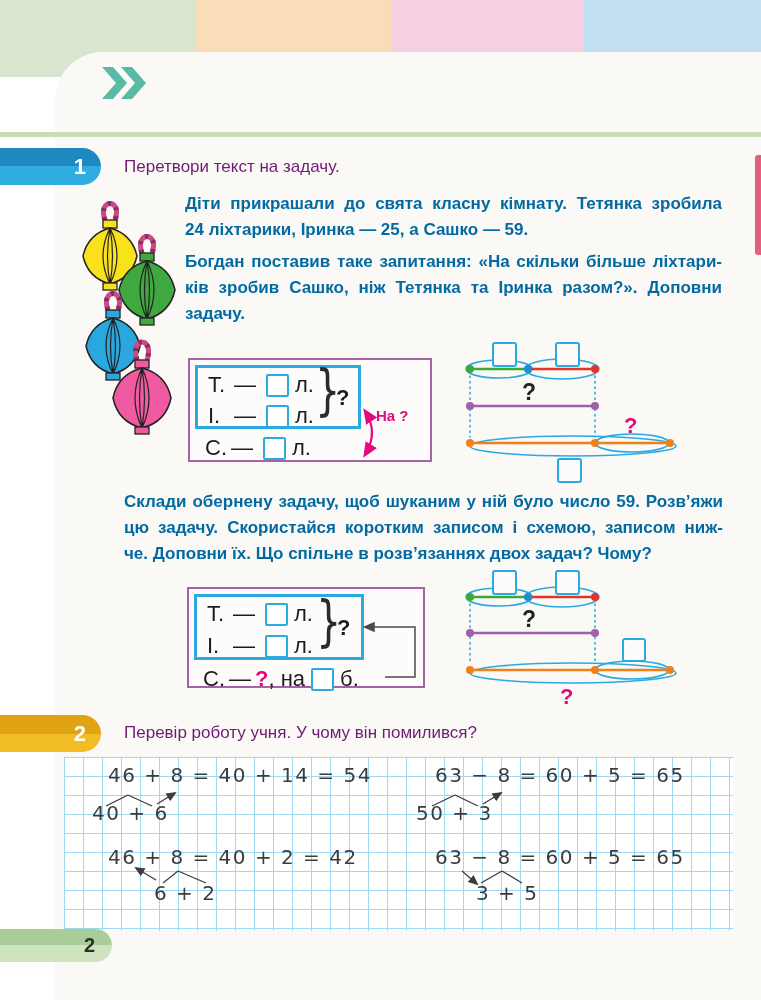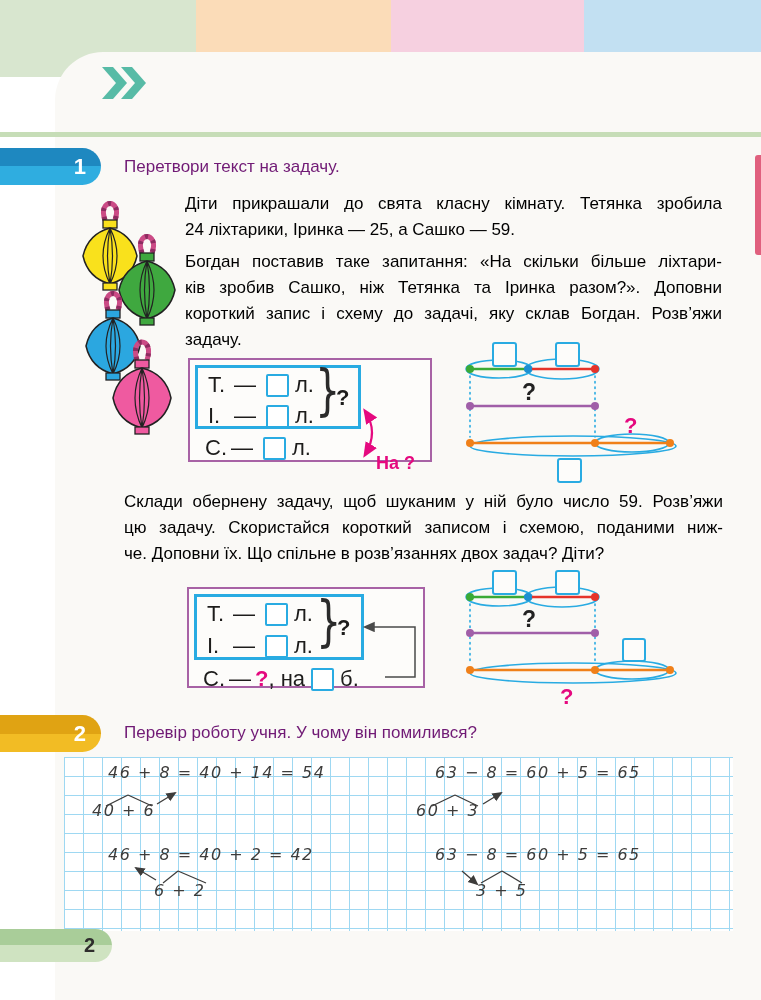--- a/index.html
+++ b/index.html
@@ -17,49 +17,49 @@
          line-height:28px;color:#262524;letter-spacing:0.2px;}
   .rule{position:absolute;left:0;top:132px;width:761px;height:5px;background:#c6ddb7;}
   
   .pill{position:absolute;left:0;width:101px;height:37px;border-radius:0 19px 19px 0;color:#fff;
         font-weight:bold;font-size:22px;display:flex;align-items:center;justify-content:flex-end;
         padding-right:15px;box-sizing:border-box;}
   .pill1{top:148px;background:linear-gradient(#1e88c0 0 50%,#2fade0 50% 100%);}
   .pill2{top:715px;background:linear-gradient(#e0a313 0 50%,#f2bc24 50% 100%);}
   .intro{position:absolute;font-size:17px;color:#701a75;}
   
-  .para{position:absolute;font-size:17px;line-height:26px;color:#000000;}
+  .para{position:absolute;font-size:17px;line-height:26px;color:#0369a1;font-weight:bold;}
   .para > div{text-align:justify;text-align-last:justify;white-space:nowrap;}
   .para > div:last-child{text-align-last:left;}
   
   .scheme{position:absolute;border:2px solid #a762a5;background:#fdfcfa;box-sizing:border-box;}
   .cyanbox{position:absolute;border:3px solid #29abe2;box-sizing:border-box;padding:3px 0 0 10px;}
   .srow{display:flex;align-items:center;height:28px;font-size:22px;color:#1d1c1b;}
   .slabel{width:26px;}
   .sdash{margin:0 4px 0 0;}
   .sq{display:inline-block;width:19px;height:19px;border:2px solid #29abe2;border-radius:2px;
       background:#fff;margin:0 6px;flex:none;}
   .brace{position:absolute;font-family:"DejaVu Sans",sans-serif;font-size:56px;font-weight:normal;
          color:#2b2b2b;transform:scaleX(0.7);line-height:1;}
   .braceq{position:absolute;font-weight:bold;font-size:22px;color:#1d1c1b;}
   .qmag{color:#e5097f;font-weight:bold;}
-  .na-label{position:absolute;font-weight:bold;font-size:18px;color:#e5097f;white-space:nowrap;margin-top:46px;}
+  .na-label{position:absolute;font-weight:bold;font-size:15px;color:#e5097f;white-space:nowrap;}
   
   .arc{fill:none;stroke:#29abe2;stroke-width:1.6;}
   .cybox{fill:#fdfcfa;stroke:#29abe2;stroke-width:2;}
   .dash{stroke:#29abe2;stroke-width:1.6;stroke-dasharray:1.5 4;stroke-linecap:round;}
   svg text{font-family:"Liberation Sans",sans-serif;}
   .qb{font-weight:bold;font-size:23px;fill:#222;}
   .qm{font-weight:bold;font-size:22px;fill:#e5097f;}
   
   .grid{position:absolute;left:64px;top:757px;width:669px;height:174px;background-color:#ffffff;
         background-image:linear-gradient(to right,#9ed8f2 1px,transparent 1px),
                          linear-gradient(to bottom,#9ed8f2 1px,transparent 1px);
         background-size:19px 19px;}
-  .hw{position:absolute;font-family:"DejaVu Sans",sans-serif;font-style:italic;font-size:16px;
+  .hw{position:absolute;font-family:"DejaVu Sans",sans-serif;font-size:20px;
       color:#3d3c3b;letter-spacing:1.5px;white-space:nowrap;}
   
   .pagepill{position:absolute;left:0;top:929px;width:112px;height:33px;border-radius:0 17px 17px 0;
             background:linear-gradient(#a9cd99 0 50%,#cfe3c1 50% 100%);display:flex;align-items:center;
             justify-content:flex-end;padding-right:17px;box-sizing:border-box;font-weight:bold;
             font-size:20px;color:#2f2e2d;}
   .sidetab{position:absolute;left:755px;top:155px;width:6px;height:100px;background:#e0607e;
            border-radius:3px 0 0 3px;}
 </style>
 </head>
@@ -124,21 +124,20 @@
     </g>
   </svg>
 
   <div class="para" style="left:185px;top:191px;width:537px">
     <div>Діти прикрашали до свята класну кімнату. Тетянка зробила</div>
     <div>24 ліхтарики, Іринка — 25, а Сашко — 59.</div>
   </div>
   <div class="para" style="left:185px;top:249px;width:537px">
     <div>Богдан поставив таке запитання: «На скільки більше ліхтари-</div>
     <div>ків зробив Сашко, ніж Тетянка та Іринка разом?». Доповни</div>
-    <div>короткий запис і схему до задачі, яку склав Богдан. Розв’яжи</div>
     <div>задачу.</div>
   </div>
 
   <div class="scheme" style="left:188px;top:358px;width:244px;height:104px">
     <div class="cyanbox" style="left:5px;top:5px;width:166px;height:64px">
       <div class="srow">
         <span class="slabel">Т.</span>
         <span class="sdash">—</span>
         <span class="sq"></span>
         <span>л.</span>
@@ -190,22 +189,22 @@
     <line x1="18" y1="105" x2="218" y2="105" stroke="#f08019" stroke-width="2.4"></line>
     <circle cx="18" cy="105" r="4" fill="#f08019"></circle>
       <circle cx="143" cy="105" r="4" fill="#f08019"></circle>
       <circle cx="218" cy="105" r="4" fill="#f08019"></circle>
     <text class="qm" x="172" y="95">?</text>
     <rect class="cybox" x="106" y="121" width="23" height="23" rx="2"></rect>
   </svg>
 
   <div class="para" style="left:124px;top:489px;width:599px">
     <div>Склади обернену задачу, щоб шуканим у ній було число 59. Розв’яжи</div>
-    <div>цю задачу. Скористайся короткий записом і схемою, поданими ниж-</div>
-    <div>че. Доповни їх. Що спільне в розв’язаннях двох задач? Діти?</div>
+    <div>цю задачу. Скористайся коротким записом і схемою, записом ниж-</div>
+    <div>че. Доповни їх. Що спільне в розв’язаннях двох задач? Чому?</div>
   </div>
 
   <div class="scheme" style="left:187px;top:587px;width:238px;height:101px">
     <div class="cyanbox" style="left:5px;top:5px;width:170px;height:66px">
       <div class="srow">
         <span class="slabel">Т.</span>
         <span class="sdash">—</span>
         <span class="sq"></span>
         <span>л.</span>
       </div>
@@ -262,21 +261,21 @@
     <text class="qm" x="108" y="137">?</text>
   </svg>
 
   <div class="pill pill2">2</div>
   <div class="intro" style="left:124px;top:723px">Перевір роботу учня. У чому він помилився?</div>
 
   <div class="grid">
     <div class="hw" style="left:44px;top:6px">46 + 8 = 40 + 14 = 54</div>
     <div class="hw" style="left:28px;top:44px">40 + 6</div>
     <div class="hw" style="left:371px;top:6px">63 − 8 = 60 + 5 = 65</div>
-    <div class="hw" style="left:352px;top:44px">60 + 3</div>
+    <div class="hw" style="left:352px;top:44px">50 + 3</div>
     <div class="hw" style="left:44px;top:88px">46 + 8 = 40 + 2 = 42</div>
     <div class="hw" style="left:90px;top:124px">6 + 2</div>
     <div class="hw" style="left:371px;top:88px">63 − 8 = 60 + 5 = 65</div>
     <div class="hw" style="left:412px;top:124px">3 + 5</div>
     <svg class="abs" style="left:0;top:0" width="669" height="174">
       <defs>
         <marker id="ahg" markerWidth="9" markerHeight="9" refX="6.5" refY="3.5" orient="auto">
           <path d="M0,0 L8,3.5 L0,7 Z" fill="#3d3c3b"></path>
         </marker>
       </defs>

